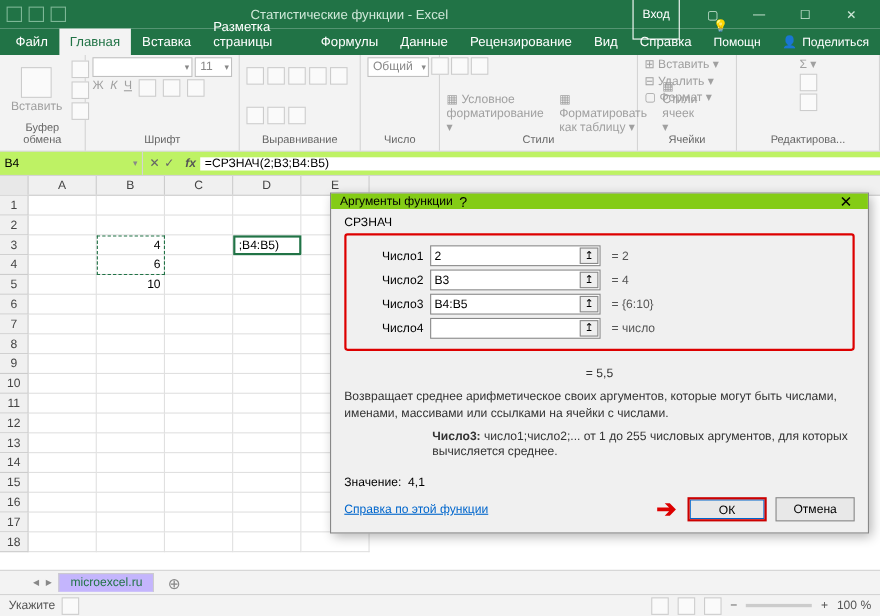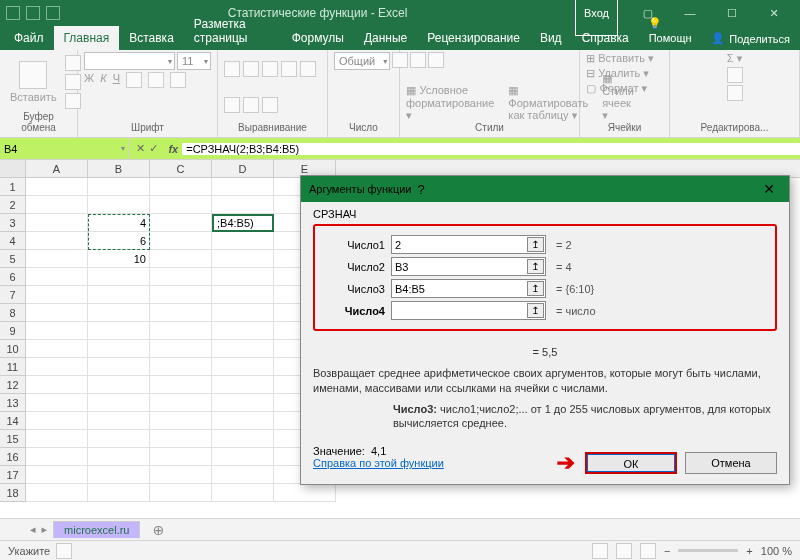--- a/index.html
+++ b/index.html
@@ -37,38 +37,38 @@
 .row{display:flex;height:18px}
 .rh{width:26px;border-right:1px solid #ccc;border-bottom:1px solid #ccc;background:#f0f0f0;text-align:center;color:#444;line-height:18px}
 .cell{width:62px;border-right:1px solid #e0e0e0;border-bottom:1px solid #e0e0e0;padding:0 3px;line-height:18px;text-align:right;position:relative}
 .cell.sel{border:2px solid #217346;line-height:14px}
 .marq{position:absolute;border:1.5px dashed #217346;pointer-events:none}
 .sheettabs{position:absolute;bottom:20px;left:0;right:0;height:22px;background:#f3f3f3;border-top:1px solid #d4d4d4;display:flex;align-items:center;padding-left:30px;gap:6px}
 .sheettab{background:#c4b5fd;border:1px solid #ccc;border-bottom:none;padding:2px 10px;font-weight:normal;color:#217346}
 .status{position:absolute;bottom:0;left:0;right:0;height:20px;background:#f3f3f3;border-top:1px solid #d4d4d4;display:flex;align-items:center;padding:0 8px;color:#555;font-size:10px}
 .status .right{margin-left:auto;display:flex;gap:8px;align-items:center}
 .dialog{position:absolute;left:300px;top:175px;width:490px;height:310px;background:#f0f0f0;border:1px solid #888;box-shadow:3px 3px 10px rgba(0,0,0,.3)}
-.dlg-title{height:26px;display:flex;align-items:center;padding:0 8px;background:#15803d;font-size:12px}
+.dlg-title{height:14px;display:flex;align-items:center;padding:0 8px;background:#84cc16;font-size:12px}
 .dlg-title .x{margin-left:auto;font-size:14px;padding:0 6px}
 .dlg-title .q{padding:0 6px;font-size:13px}
 .dlg-body{padding:6px 12px}
 .fname{font-size:11px;margin-bottom:4px}
 .args{border:2px solid #d00;padding:6px 10px;border-radius:3px}
 .argrow{display:flex;align-items:center;margin:3px 0;gap:6px}
 .arglbl{width:60px;text-align:right;font-weight:normal}
-.arglbl.nb{font-weight:bold}
+.arglbl.nb{font-weight:normal}
 .arginp{flex:0 0 155px;height:19px;border:1px solid #888;background:#fff;padding:0 3px;display:flex;align-items:center;position:relative}
 .arginp .ref{position:absolute;right:1px;top:1px;width:17px;height:15px;border:1px solid #888;background:#eee;text-align:center;line-height:13px;font-size:10px}
 .argres{color:#555;margin-left:4px}
 .desc{margin-top:14px;color:#333;font-size:11px;line-height:1.35}
 .desc .ind{margin-left:80px;margin-top:6px}
 .dlg-foot{position:absolute;bottom:8px;left:12px;right:12px;display:flex;align-items:center}
 .dlg-foot .link{color:#0066cc;text-decoration:underline}
 .dlg-foot .btns{margin-left:auto;display:flex;gap:8px;align-items:center}
-.dbtn{width:92px;height:22px;border:1px solid #888;background:#e8e8e8;text-align:center;line-height:20px}
+.dbtn{width:72px;height:22px;border:1px solid #888;background:#e8e8e8;text-align:center;line-height:20px}
 .dbtn.ok{border:2px solid #c00;box-shadow:0 0 0 1px #0066cc inset}
 .arrow{color:#d00;font-size:22px;font-weight:bold;margin-right:2px}
 .bulb{width:14px;height:14px;display:inline-block}
 </style>
 </head>
 <body>
 
 <div class="titlebar">
   <div class="qat">
     <span class="ico"></span>

